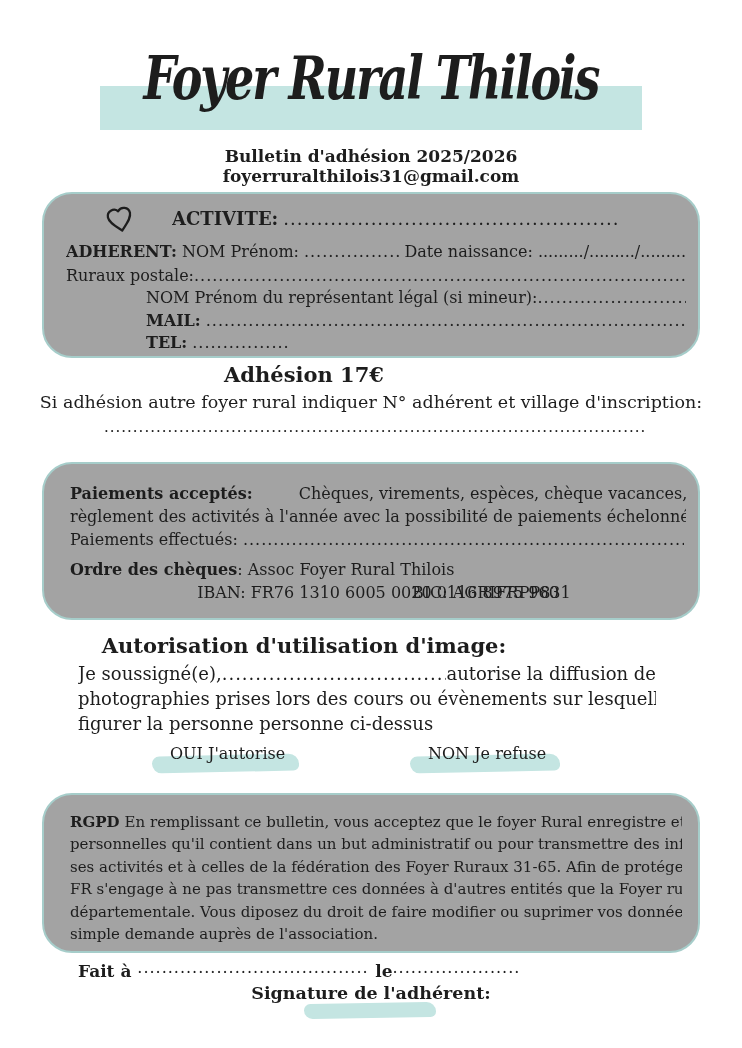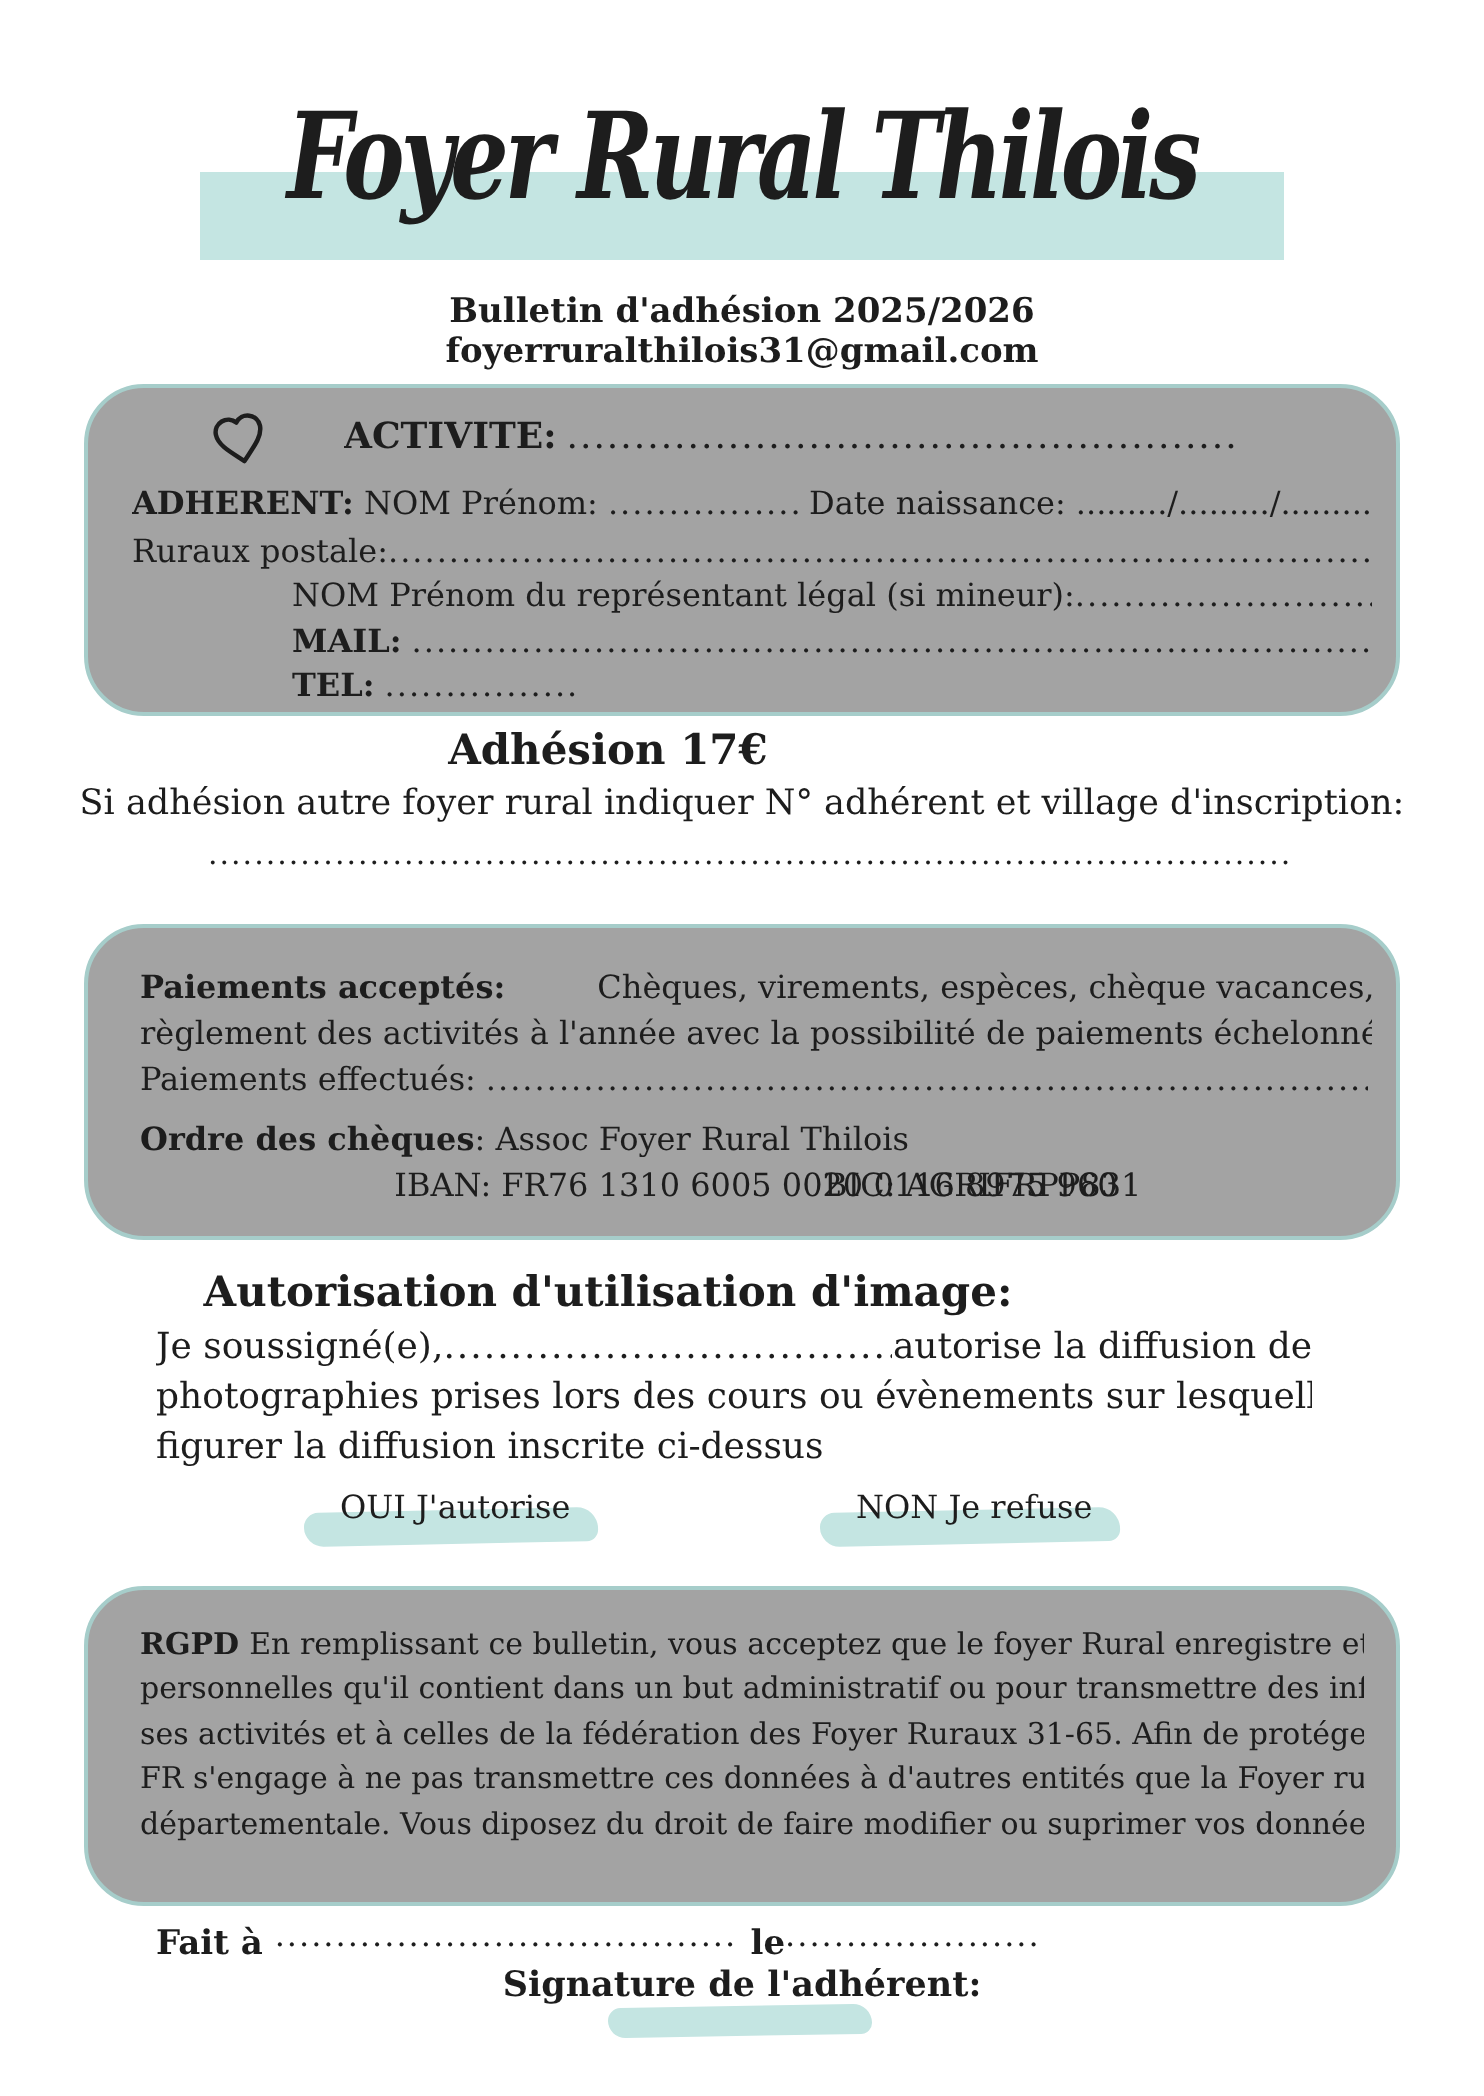--- a/index.html
+++ b/index.html
@@ -146,41 +146,42 @@
   </div>
 
   <div class="h2 auth-h">Autorisation d'utilisation d'image:</div>
   <div class="auth-par">
     <div class="auth-line">
       <span>Je soussigné(e),</span>
       <span class="dotleader">....................................................................................................................................................................</span>
       <span>autorise la diffusion de</span>
     </div>
     <div class="auth-line auth-line2">photographies prises lors des cours ou évènements sur lesquelles pourraient</div>
-    <div class="auth-line auth-line3">figurer la diffusion inscrite ci-dessus</div>
+    <div class="auth-line auth-line3">figurer la personne personne ci-dessus</div>
   </div>
 
   <div class="choice choice-oui">
     <div class="brush"></div>
     <span class="txt">OUI J'autorise</span>
   </div>
   <div class="choice choice-non">
     <div class="brush"></div>
     <span class="txt">NON Je refuse</span>
   </div>
 
   <div class="tealbox box3">
     <div class="rgpd-text">
       <div class="rgpd-line">
         <span class="b sp">RGPD</span><span>En remplissant ce bulletin, vous acceptez que le foyer Rural enregistre et utilise les données</span>
       </div>
       <div class="rgpd-line">personnelles qu'il contient dans un but administratif ou pour transmettre des informations relatives à</div>
       <div class="rgpd-line">ses activités et à celles de la fédération des Foyer Ruraux 31-65. Afin de protéger leur confidentialité, le</div>
       <div class="rgpd-line">FR s'engage à ne pas transmettre ces données à d'autres entités que la Foyer rural et la fédération</div>
       <div class="rgpd-line">départementale. Vous diposez du droit de faire modifier ou suprimer vos données personnelles, sur</div>
+      <div class="rgpd-line">simple demande auprès de l'association.</div>
     </div>
   </div>
 
   <div class="fait-row">
     <span>Fait à</span>
     <span class="dotfix" style="width:232px;">....................................................................................................................................................................</span>
     <span>le</span><span class="dotfix" style="width:128px;">....................................................................................................................................................................</span>
   </div>
   <div class="signature">Signature de l'adhérent:</div>
   <div class="sig-brush"></div>

